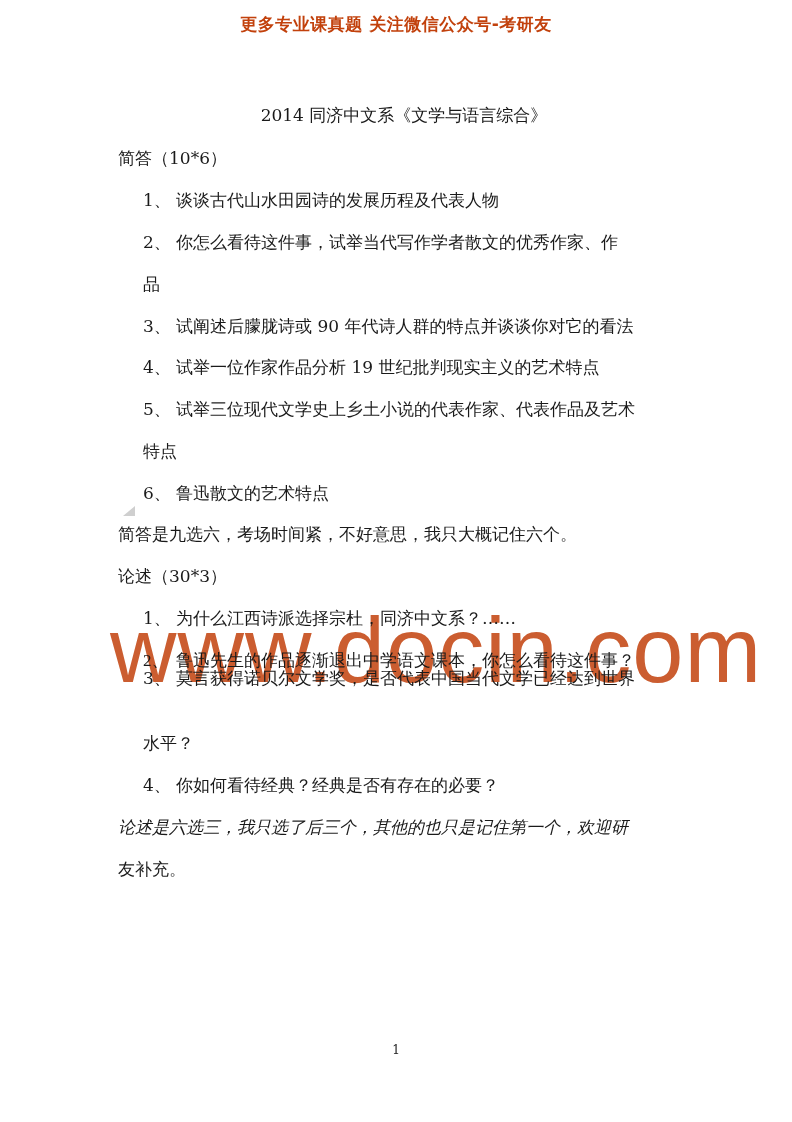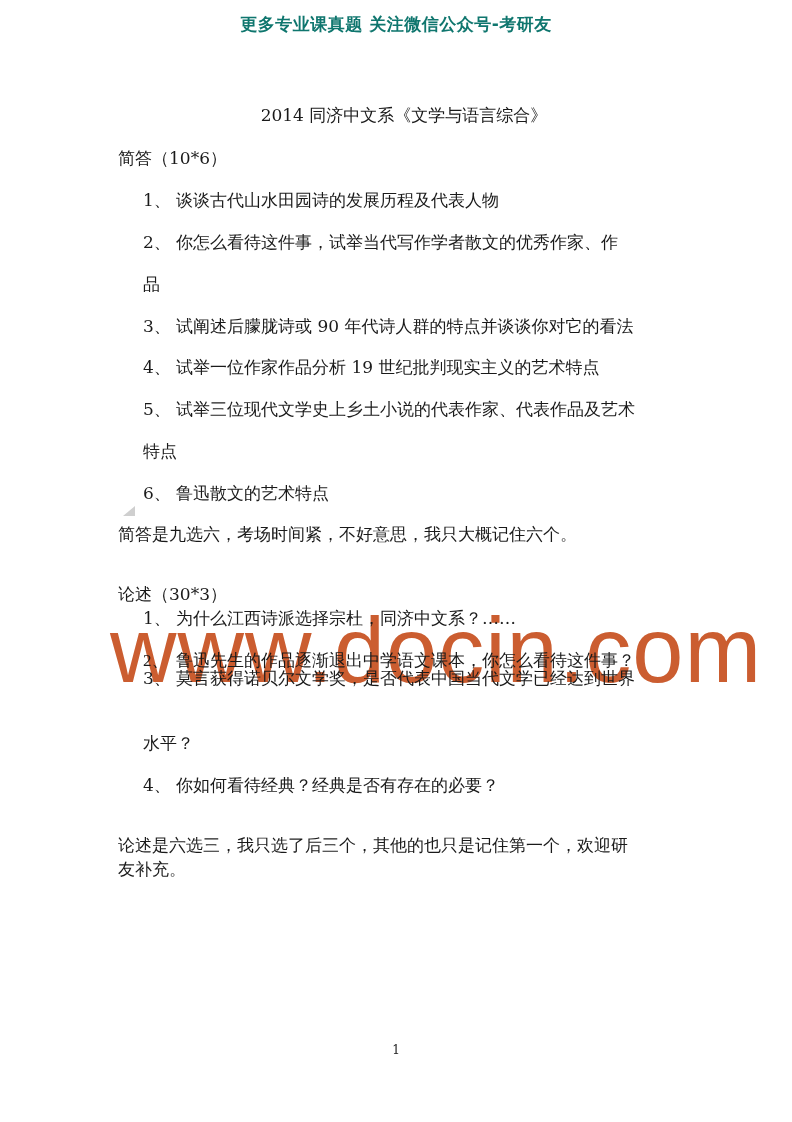--- a/index.html
+++ b/index.html
@@ -17,21 +17,21 @@
     }
     .banner {
       position: absolute;
       top: 13px;
       left: 0;
       width: 792px;
       text-align: center;
       font-family: "DejaVu Sans", "Liberation Sans", sans-serif;
       font-weight: bold;
       font-size: 17px;
-      color: #0f766e;
+      color: #c2410c;
       letter-spacing: 0.5px;
     }
     .watermark {
       position: absolute;
       top: 600px;
       left: 110px;
       width: 580px;
       font-family: "Liberation Sans", "DejaVu Sans", sans-serif;
       font-size: 92px;
       line-height: 100px;
@@ -129,36 +129,36 @@
   <div class="line cont" style="top:440px;">特点</div>
 
   <div class="line item" style="top:482px;">
     <span class="num">6、</span><span>鲁迅散文的艺术特点</span>
   </div>
 
   <div class="corner"></div>
 
   <div class="line sec" style="top:523px;">简答是九选六，考场时间紧，不好意思，我只大概记住六个。</div>
 
-  <div class="line sec" style="top:583px;">论述（30*3）</div>
+  <div class="line sec" style="top:565px;">论述（30*3）</div>
 
   <div class="line item" style="top:607px;">
     <span class="num">1、</span><span>为什么江西诗派选择宗杜，同济中文系？……</span>
   </div>
 
   <div class="line item" style="top:649px;font-family:Liberation Serif, serif;">
     <span class="num">2、</span><span>鲁迅先生的作品逐渐退出中学语文课本，你怎么看待这件事？</span>
   </div>
 
   <div class="line item" style="top:667px;">
     <span class="num">3、</span><span>莫言获得诺贝尔文学奖，是否代表中国当代文学已经达到世界</span>
   </div>
   <div class="line cont" style="top:732px;">水平？</div>
 
   <div class="line item" style="top:774px;">
     <span class="num">4、</span><span>你如何看待经典？经典是否有存在的必要？</span>
   </div>
 
-  <div class="line sec" style="top:834px;">论述是六选三，我只选了后三个，其他的也只是记住第一个，欢迎研</div>
+  <div class="line sec" style="top:816px;font-style:italic;">论述是六选三，我只选了后三个，其他的也只是记住第一个，欢迎研</div>
   <div class="line sec" style="top:858px;font-family:Liberation Mono, monospace;">友补充。</div>
 
   <div class="page-num">1</div>
 </div>
 
 </body></html>

